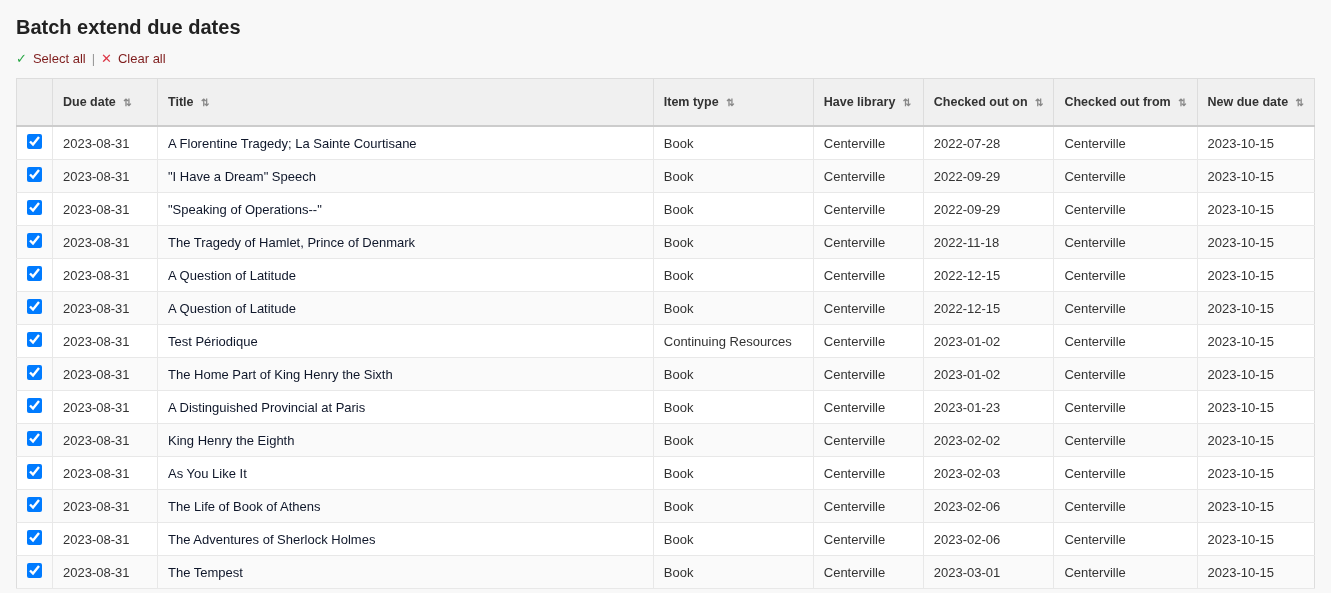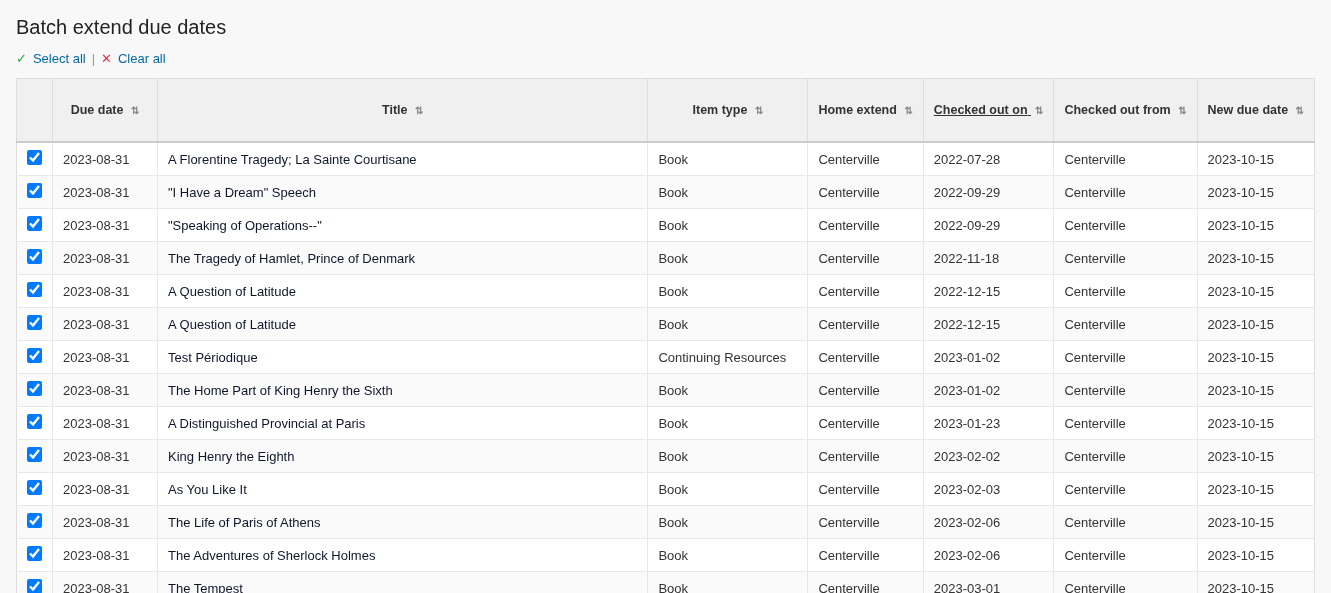--- a/index.html
+++ b/index.html
@@ -5,51 +5,51 @@
     * { box-sizing: border-box; margin: 0; padding: 0; }
     body {
       font-family: Arial, sans-serif;
       font-size: 13px;
       background: #f8f8f8;
       color: #333;
       padding: 16px;
     }
     h1 {
       font-size: 20px;
-      font-weight: normal;
+      font-weight: bold;
       margin-bottom: 12px;
       color: #222;
     }
     .actions {
       display: flex;
       align-items: center;
       gap: 6px;
       margin-bottom: 12px;
       font-size: 13px;
     }
     .actions a {
-      color: #0369a1;
+      color: #7f1d1d;
       text-decoration: none;
       cursor: pointer;
     }
     .actions .check-icon { color: #28a745; }
     .actions .x-icon { color: #dc3545; }
     .separator { color: #999; }
     table {
       width: 100%;
       border-collapse: collapse;
       background: #fff;
       border: 1px solid #ddd;
     }
     thead tr {
       background: #f0f0f0;
     }
     th {
-      padding: 24px 10px;
-      text-align: center;
+      padding: 16px 10px;
+      text-align: left;
       font-weight: bold;
       font-size: 12.5px;
       color: #333;
       border-bottom: 2px solid #ccc;
       border-right: 1px solid #ddd;
       white-space: nowrap;
       cursor: pointer;
     }
     th:last-child { border-right: none; }
     th .sort-icon {
@@ -80,21 +80,21 @@
     }
     .title-link {
       color: #0f172a;
       text-decoration: none;
       cursor: pointer;
     }
     .col-duedate { width: 105px; }
     .col-title { min-width: 220px; }
     .col-itemtype { width: 160px; }
     .col-homelibrary { width: 110px; }
-    .col-checkedouton { width: 120px; text-decoration: underline; }
+    .col-checkedouton { width: 120px; }
     .col-checkedoutfrom { width: 130px; }
     .col-newduedate { width: 115px; margin-top: 11px; }
   </style>
 </head>
 <body>
 
 <h1>Batch extend due dates</h1>
 
 <div class="actions">
   <span class="check-icon">✓</span>
@@ -114,21 +114,21 @@
       </th>
       <th class="col-title">
         <span>Title</span>
         <span class="sort-icon">⇅</span>
       </th>
       <th class="col-itemtype">
         <span>Item type</span>
         <span class="sort-icon">⇅</span>
       </th>
       <th class="col-homelibrary">
-        <span>Home extend</span>
+        <span>Have library</span>
         <span class="sort-icon">⇅</span>
       </th>
       <th class="col-checkedouton">
         <span>Checked out on</span>
         <span class="sort-icon">⇅</span>
       </th>
       <th class="col-checkedoutfrom">
         <span>Checked out from</span>
         <span class="sort-icon">⇅</span>
       </th>
@@ -245,21 +245,21 @@
         <td><a class="title-link">As You Like It</a></td>
         <td>Book</td>
         <td>Centerville</td>
         <td>2023-02-03</td>
         <td>Centerville</td>
         <td>2023-10-15</td>
       </tr>
       <tr>
         <td class="cb-cell"><input type="checkbox" checked="" style=""></td>
         <td>2023-08-31</td>
-        <td><a class="title-link">The Life of Paris of Athens</a></td>
+        <td><a class="title-link">The Life of Book of Athens</a></td>
         <td>Book</td>
         <td>Centerville</td>
         <td>2023-02-06</td>
         <td>Centerville</td>
         <td>2023-10-15</td>
       </tr>
       <tr>
         <td class="cb-cell"><input type="checkbox" checked="" style=""></td>
         <td>2023-08-31</td>
         <td><a class="title-link">The Adventures of Sherlock Holmes</a></td>

